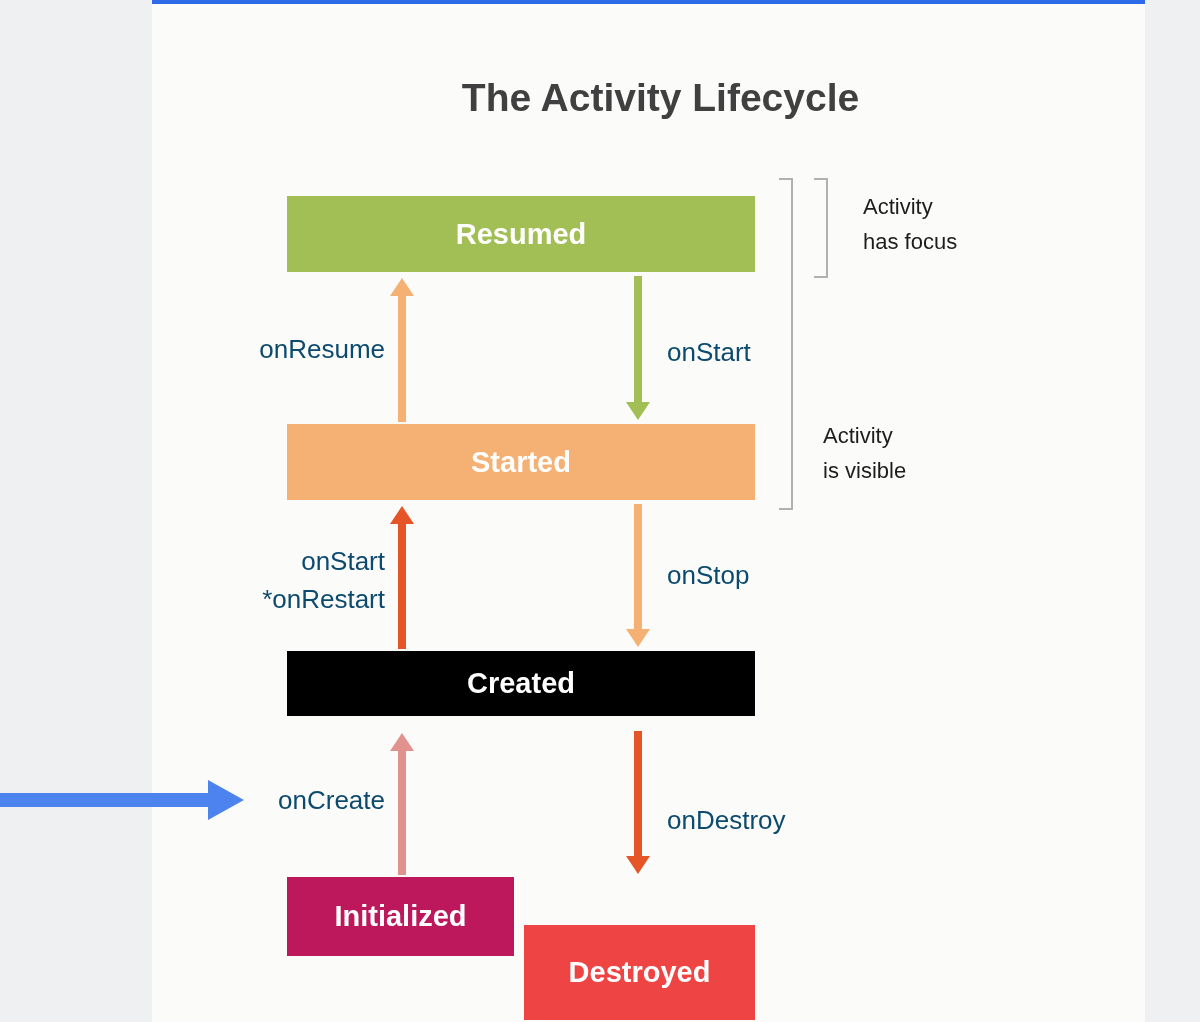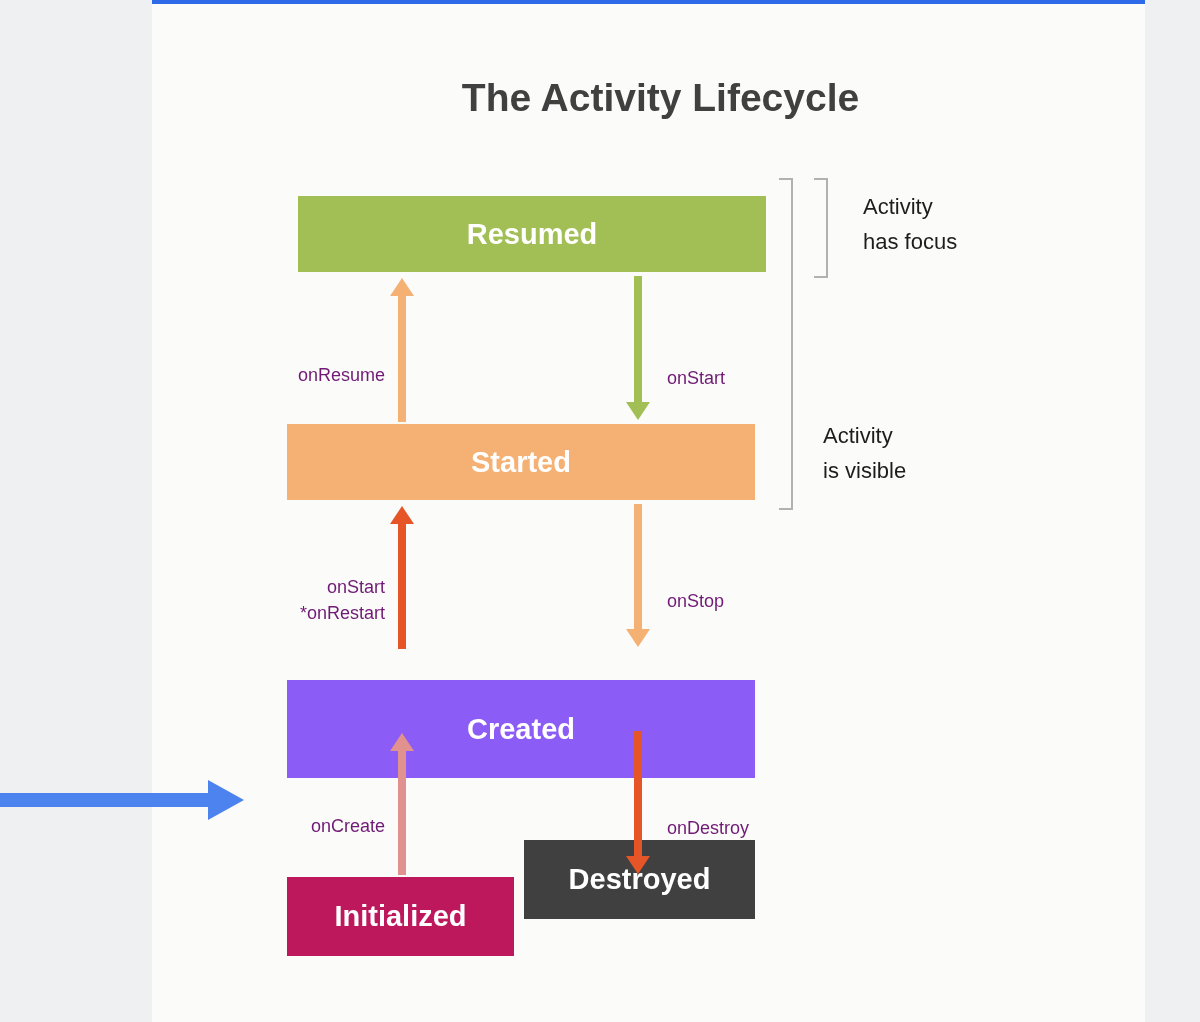--- a/index.html
+++ b/index.html
@@ -28,22 +28,22 @@
   
   .arrow {
     position:absolute; width:24px;
     display:flex; flex-direction:column; align-items:center;
   }
   .arrow .shaft { width:8px; flex:1; background:var(--c); }
   .head { width:0; height:0; }
   .head-up   { border-left:12px solid transparent; border-right:12px solid transparent; border-bottom:18px solid var(--c); }
   .head-down { border-left:12px solid transparent; border-right:12px solid transparent; border-top:18px solid var(--c); }
   .t-label {
-    position:absolute; font-size:18px; color:#701a75;
-    white-space:pre-line; line-height:1.45;margin-top:31px;
+    position:absolute; font-size:26px; color:#0c4a6e;
+    white-space:pre-line; line-height:1.45;
   }
   .right-align { text-align:right; }
   .annotation {
     position:absolute; font-size:22px; color:#1d1d1d;
     white-space:pre-line; line-height:1.6;
   }
   .bracket {
     position:absolute;
     border:2px solid var(--bc);
     border-left:none;
@@ -58,29 +58,29 @@
   }
 </style>
 </head>
 <body>
 
 <div class="card"></div>
 <div class="top-accent" style="background-color: rgb(46, 106, 232);"></div>
 
 <div class="title">The Activity Lifecycle</div>
 
-<div class="state" style="left: 298px; top: 196px; width: 468px; height: 76px; background-color: rgb(162, 191, 85);">Resumed</div>
+<div class="state" style="left: 287px; top: 196px; width: 468px; height: 76px; background-color: rgb(162, 191, 85);">Resumed</div>
 
 <div class="state" style="left: 287px; top: 424px; width: 468px; height: 76px; background-color: rgb(244, 177, 115);">Started</div>
 
-<div class="state" style="left: 287px; top: 680px; width: 468px; height: 98px; background-color: #8b5cf6;">Created</div>
+<div class="state" style="left: 287px; top: 651px; width: 468px; height: 65px; background-color: #000000;">Created</div>
 
 <div class="state" style="left: 287px; top: 877px; width: 227px; height: 79px; background-color: #be185d;">Initialized</div>
 
-<div class="state" style="left: 524px; top: 840px; width: 231px; height: 79px; background-color: #404040;">Destroyed</div>
+<div class="state" style="left: 524px; top: 925px; width: 231px; height: 95px; background-color: #ef4444;">Destroyed</div>
 
 <div class="arrow" style="left: 390px; top: 278px; height: 144px; --c: #f4b173;">
   <div class="head head-up"></div>
   <div class="shaft"></div>
 </div>
 
 <div class="arrow" style="left: 626px; top: 276px; height: 144px; --c: #a2bf55;">
   <div class="shaft"></div>
   <div class="head head-down"></div>
 </div>
@@ -109,21 +109,21 @@
 
 <div class="t-label" style="left:667px; top:334px;">onStart</div>
 
 <div class="t-label right-align" style="left:150px; top:543px; width:235px;">onStart
 *onRestart</div>
 
 <div class="t-label" style="left:667px; top:557px;">onStop</div>
 
 <div class="t-label right-align" style="left:150px; top:782px; width:235px;">onCreate</div>
 
-<div class="t-label" style="left:667px; top:784px;">onDestroy</div>
+<div class="t-label" style="left:667px; top:802px;">onDestroy</div>
 
 <div class="bracket" style="left: 779px; top: 178px; width: 14px; height: 332px; --bc: #b1b1b1;"></div>
 
 <div class="bracket" style="left: 814px; top: 178px; width: 14px; height: 100px; --bc: #b1b1b1;"></div>
 
 <div class="annotation" style="left:863px; top:189px;">Activity
 has focus</div>
 
 <div class="annotation" style="left:823px; top:418px;">Activity
 is visible</div>

